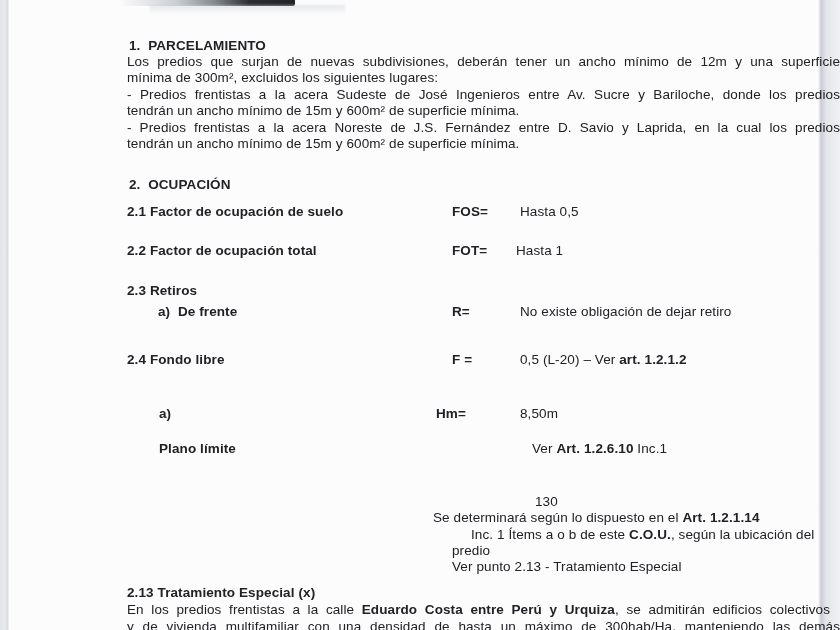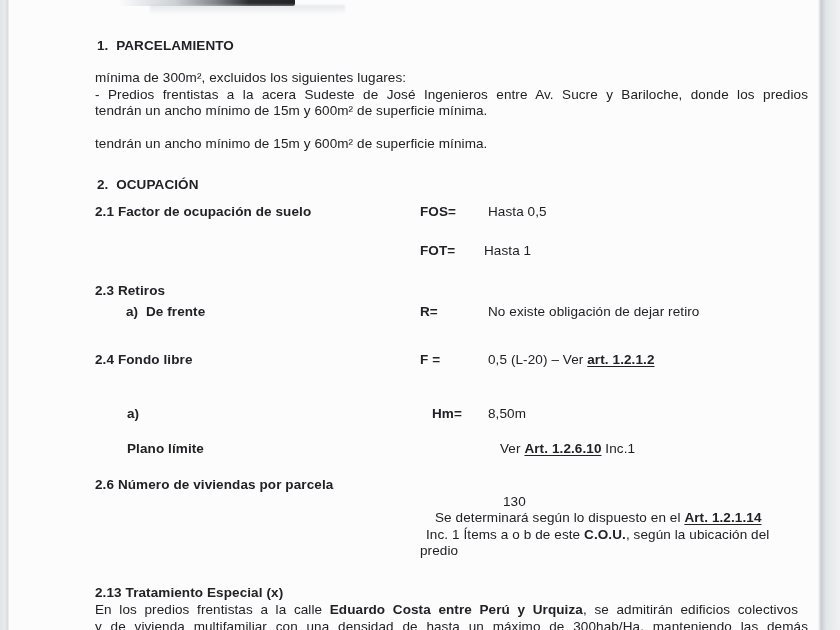--- a/index.html
+++ b/index.html
@@ -20,70 +20,73 @@
   .scanbar{
     position:absolute;top:0;left:118px;width:177px;height:6px;
     background:linear-gradient(to right,rgba(175,180,186,0) 0%,rgba(150,156,163,0.45) 32%,rgba(90,95,102,0.75) 55%,#2b2d31 74%,#212327 100%);
     border-radius:0 0 2px 2px;
   }
   .scanbar-tail{
     position:absolute;top:5px;left:150px;width:195px;height:9px;
     background:linear-gradient(to bottom,rgba(208,212,216,0.55),rgba(235,237,239,0));
     filter:blur(1px);
   }
-  .ln{position:absolute;white-space:pre;font-size:13.5px;line-height:16px;letter-spacing:0.1px;}
+  .ln{position:absolute;white-space:pre;font-size:13.5px;line-height:16px;letter-spacing:0.1px;margin-left:32px;}
   .b{font-weight:700;}
   .just{white-space:normal;text-align:justify;text-align-last:justify;}
   .u{text-decoration:underline;text-underline-offset:2px;}
-  .bu{font-weight:700;text-decoration:underline;text-underline-offset:2px;}
+  .bu{font-weight:700;text-underline-offset:2px;}
 </style>
 </head>
 <body>
 
 <div class="page">
   <div class="edge-left"></div>
   <div class="edge-right"></div>
   <div class="scanbar"></div>
   <div class="scanbar-tail"></div>
 
   <div class="ln b" style="left:97px;top:38px">1.  PARCELAMIENTO</div>
+  <div class="ln just" style="left:95px;top:54px;width:713px">Los predios que surjan de nuevas subdivisiones, deberán tener un ancho mínimo de 12m y una superficie</div>
   <div class="ln" style="left:95px;top:70px">mínima de 300m², excluidos los siguientes lugares:</div>
   <div class="ln just" style="left:95px;top:87px;width:713px">- Predios frentistas a la acera Sudeste de José Ingenieros entre Av. Sucre y Bariloche, donde los predios</div>
   <div class="ln" style="left:95px;top:103px">tendrán un ancho mínimo de 15m y 600m² de superficie mínima.</div>
+  <div class="ln just" style="left:95px;top:120px;width:713px">- Predios frentistas a la acera Noreste de J.S. Fernández entre D. Savio y Laprida, en la cual los predios</div>
   <div class="ln" style="left:95px;top:136px">tendrán un ancho mínimo de 15m y 600m² de superficie mínima.</div>
 
   <div class="ln b" style="left:97px;top:177px">2.  OCUPACIÓN</div>
 
   <div class="ln b" style="left:95px;top:204px">2.1 Factor de ocupación de suelo</div>
   <div class="ln b" style="left:420px;top:204px">FOS=</div>
   <div class="ln" style="left:488px;top:204px">Hasta 0,5</div>
 
+  <div class="ln b" style="left:95px;top:243px">2.2 Factor de ocupación total</div>
   <div class="ln b" style="left:420px;top:243px">FOT=</div>
   <div class="ln" style="left:484px;top:243px">Hasta 1</div>
 
   <div class="ln b" style="left:95px;top:283px">2.3 Retiros</div>
 
   <div class="ln b" style="left:126px;top:304px">a)  De frente</div>
   <div class="ln b" style="left:420px;top:304px">R=</div>
   <div class="ln" style="left:488px;top:304px">No existe obligación de dejar retiro</div>
 
   <div class="ln b" style="left:95px;top:352px">2.4 Fondo libre</div>
   <div class="ln b" style="left:420px;top:352px">F =</div>
   <div class="ln" style="left:488px;top:352px"><span>0,5 (L-20) – Ver </span><span class="bu">art. 1.2.1.2</span></div>
 
 
   <div class="ln b" style="left:127px;top:406px">a)</div>
-  <div class="ln b" style="left:432px;top:406px">Hm=</div>
+  <div class="ln b" style="left:404px;top:406px">Hm=</div>
   <div class="ln" style="left:488px;top:406px">8,50m</div>
 
   <div class="ln b" style="left:127px;top:441px">Plano límite</div>
   <div class="ln" style="left:500px;top:441px"><span>Ver </span><span class="bu">Art. 1.2.6.10</span><span> Inc.1</span></div>
 
-  <div class="ln b" style="left:95px;top:477px">2.6 Número de viviendas por parcela</div>
   <div class="ln" style="left:503px;top:494px">130</div>
-  <div class="ln" style="left:435px;top:510px"><span>Se determinará según lo dispuesto en el </span><span class="bu">Art. 1.2.1.14</span></div>
-  <div class="ln" style="left:426px;top:527px"><span>Inc. 1 Ítems a o b de este </span><span class="b">C.O.U.</span><span>, según la ubicación del</span></div>
+  <div class="ln" style="left:401px;top:510px"><span>Se determinará según lo dispuesto en el </span><span class="bu">Art. 1.2.1.14</span></div>
+  <div class="ln" style="left:439px;top:527px"><span>Inc. 1 Ítems a o b de este </span><span class="b">C.O.U.</span><span>, según la ubicación del</span></div>
   <div class="ln" style="left:420px;top:543px">predio</div>
+  <div class="ln" style="left:420px;top:559px">Ver punto 2.13 - Tratamiento Especial</div>
 
   <div class="ln b" style="left:95px;top:585px">2.13 Tratamiento Especial (x)</div>
   <div class="ln just" style="left:95px;top:602px;width:703px"><span>En los predios frentistas a la calle </span><span class="b">Eduardo Costa entre Perú y Urquiza</span><span>, se admitirán edificios colectivos</span></div>
   <div class="ln just" style="left:95px;top:619px;width:713px">y de vivienda multifamiliar con una densidad de hasta un máximo de 300hab/Ha, manteniendo las demás</div>
 </div>
 
 </body></html>

